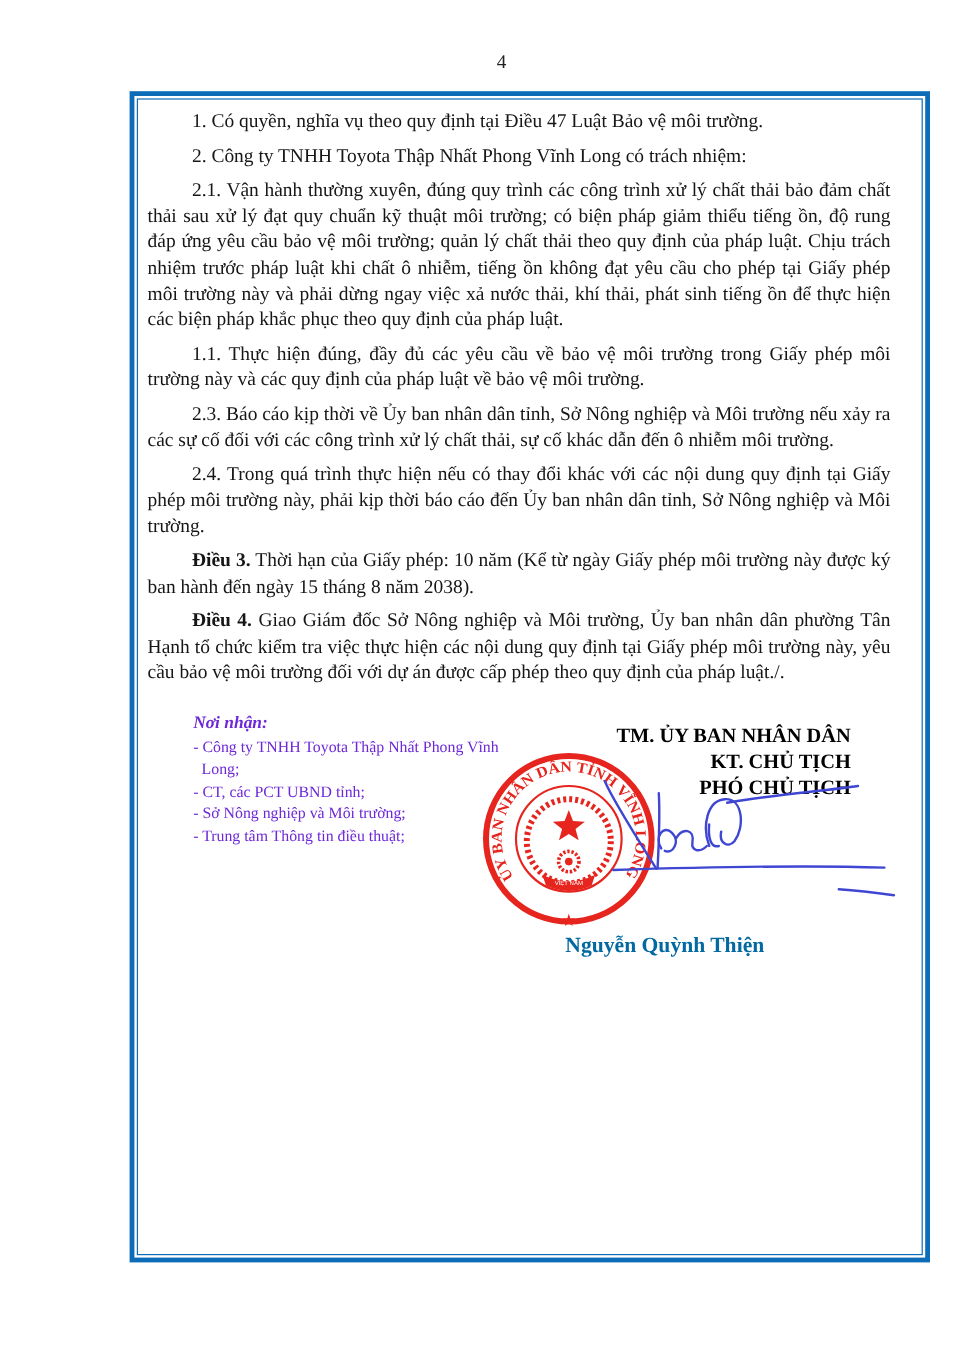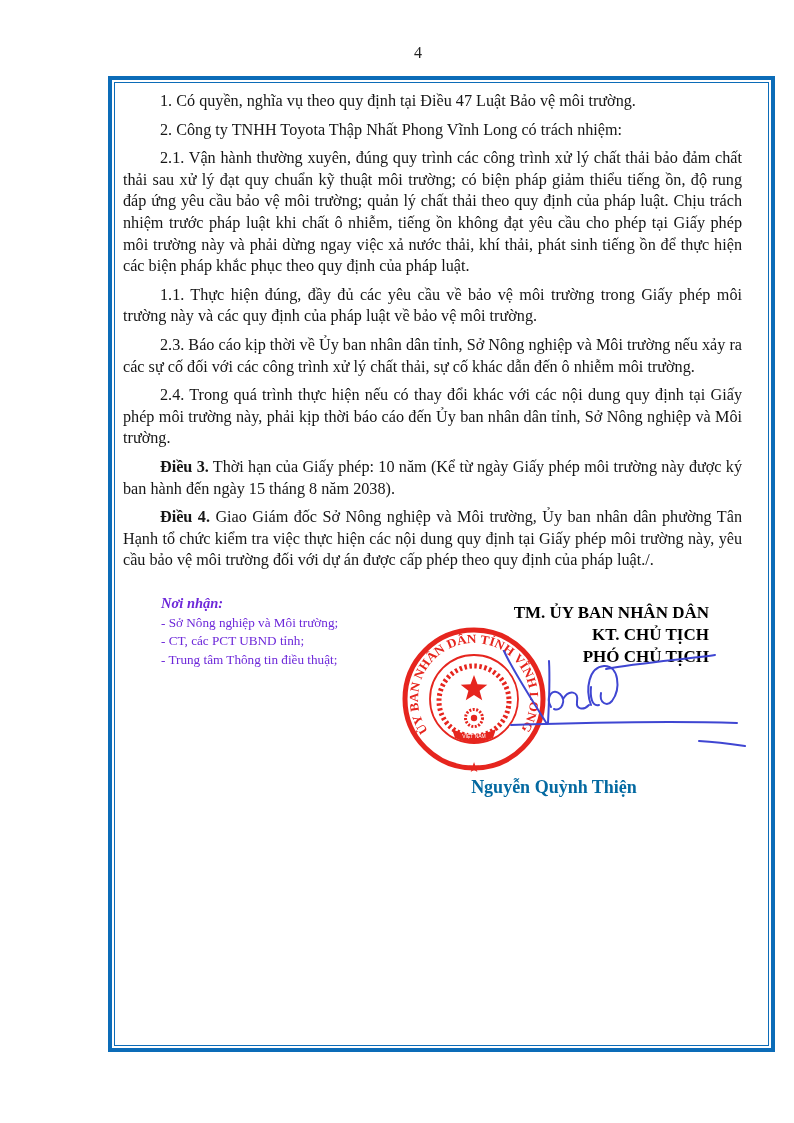--- a/index.html
+++ b/index.html
@@ -65,22 +65,23 @@
       <div class="sig-area">
 
         <div class="sig-header">
           <div>TM. ỦY BAN NHÂN DÂN</div>
           <div>KT. CHỦ TỊCH</div>
           <div>PHÓ CHỦ TỊCH</div>
         </div>
 
         <div class="recipients">
           <div class="recipients-label">Nơi nhận:</div>
+          <div class="recipient-item">- Công ty TNHH Toyota Thập Nhất Phong Vĩnh Long;</div>
+          <div class="recipient-item">- CT, các PCT UBND tỉnh;</div>
           <div class="recipient-item">- Sở Nông nghiệp và Môi trường;</div>
-          <div class="recipient-item">- CT, các PCT UBND tỉnh;</div>
           <div class="recipient-item">- Trung tâm Thông tin điều thuật;</div>
         </div>
 
         <svg class="seal-sig" viewBox="0 0 360 190" aria-hidden="true">
 
           <g stroke="#e6251e" fill="none">
             <circle cx="81" cy="80" r="69" stroke-width="5"></circle>
             <circle cx="81" cy="80" r="44" stroke-width="1.8"></circle>
             <path id="sealArc" d="M 35.1 112.1 A 56 56 0 1 1 126.9 112.1" stroke="none"></path>
             <text font-size="12.5" font-weight="bold" fill="#e6251e" stroke="none" font-family="Liberation Serif, DejaVu Serif, serif" textLength="242" lengthAdjust="spacingAndGlyphs">

